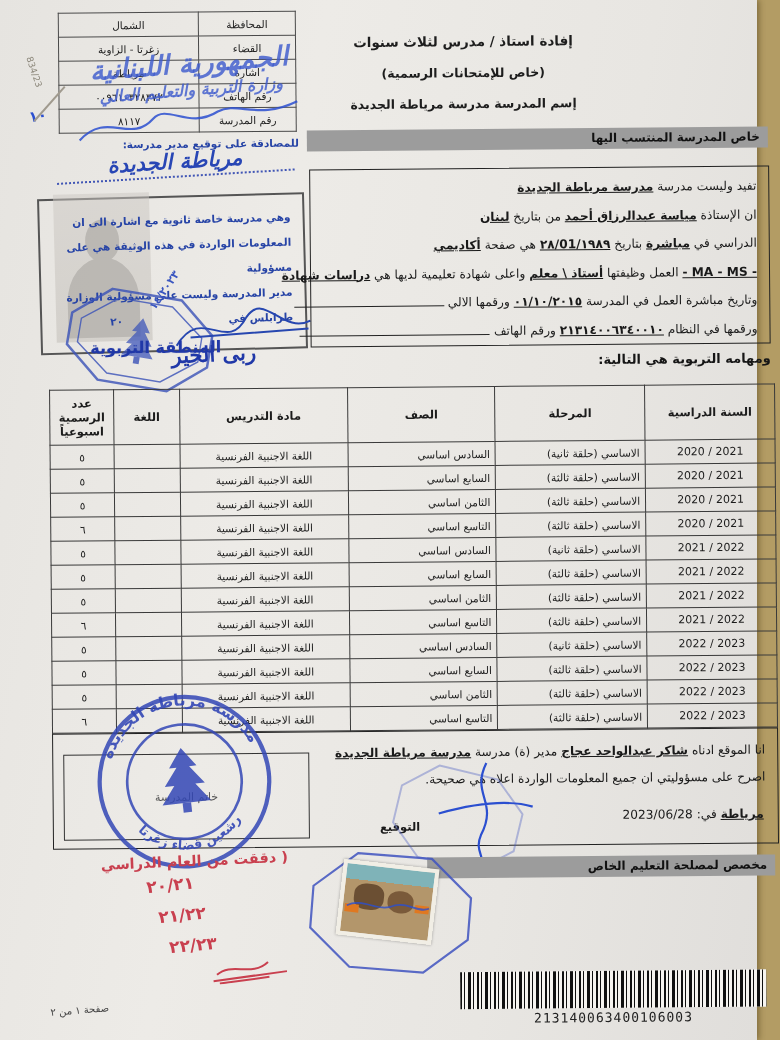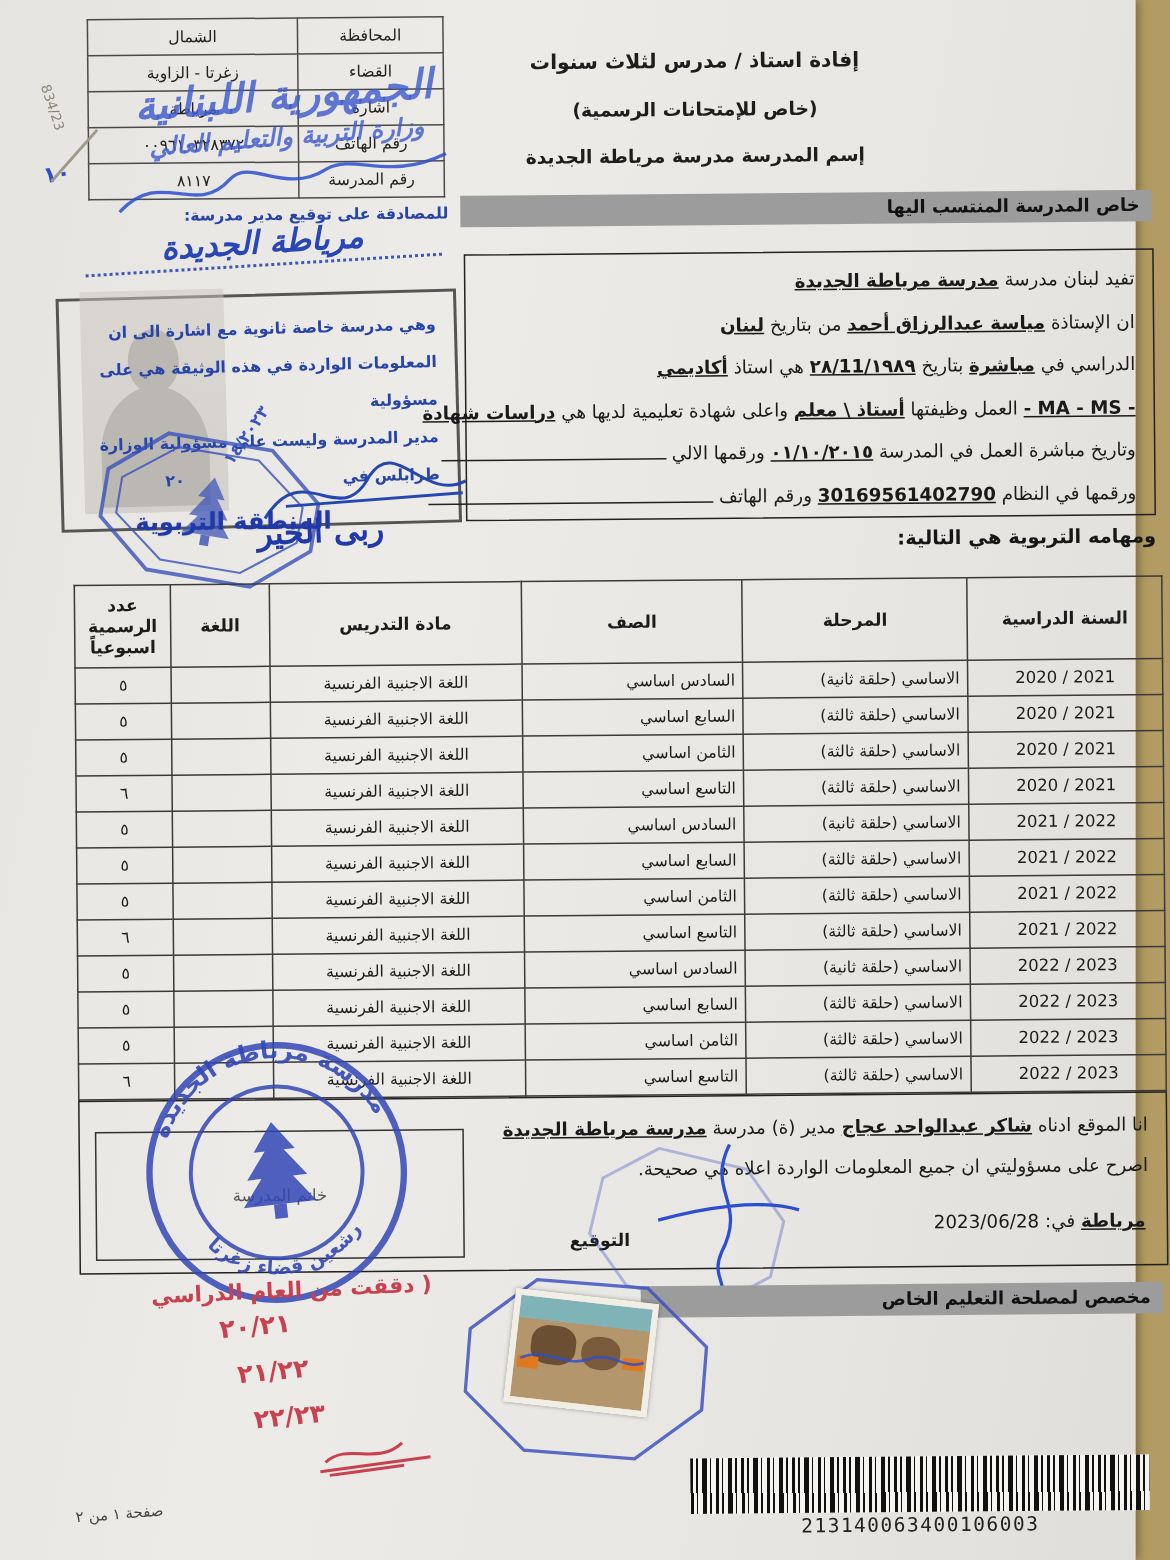--- a/index.html
+++ b/index.html
@@ -199,53 +199,53 @@
     </svg>
     <div class="district-date">١٤/٢٠٢٣</div>
     <svg class="sig1" viewBox="0 0 145 58">
       <path d="M6 46 C32 4 56 56 76 18 C94 -8 112 36 140 22 M20 38 L138 30" fill="none" stroke="#2747b0" stroke-width="2"></path>
     </svg>
     <div class="district-label">المنطقة التربوية</div>
     <div class="signer-name">ربى الخير</div>
 
     <div class="main-box">
       <div class="bl">
-        <span>تفيد لبنان مدرسة</span>
+        <span>تفيد وليست مدرسة</span>
         <span class="bu">مدرسة مرياطة الجديدة</span>
       </div>
       <div class="bl">
         <span>ان الإستاذة</span>
         <span class="bu">مياسة عبدالرزاق أحمد</span>
         <span>من بتاريخ</span>
         <span class="bu">لبنان</span>
       </div>
       <div class="bl">
         <span>الدراسي في</span>
         <span class="bu">مباشرة</span>
         <span>بتاريخ</span>
-        <span class="bu">٢٨/11/١٩٨٩</span>
-        <span>هي استاذ</span>
+        <span class="bu">٢٨/01/١٩٨٩</span>
+        <span>هي صفحة</span>
         <span class="bu">أكاديمي</span>
       </div>
       <div class="bl">
         <span class="bu ltrseg">- MA - MS -</span>
         <span>العمل وظيفتها</span>
         <span class="bu">أستاذ \ معلم</span>
         <span>واعلى شهادة تعليمية لديها هي</span>
         <span class="bu">دراسات شهادة</span>
       </div>
       <div class="bl">
         <span>وتاريخ مباشرة العمل في المدرسة</span>
         <span class="bu">٠١/١٠/٢٠١٥</span>
         <span>ورقمها الالي</span>
         <span class="blank w1"></span>
       </div>
       <div class="bl">
         <span>ورقمها في النظام</span>
-        <span class="bu">30169561402790</span>
+        <span class="bu">٢١٣١٤٠٠٦٣٤٠٠١٠</span>
         <span>ورقم الهاتف</span>
         <span class="blank w2"></span>
       </div>
     </div>
 
     <div class="duties">ومهامه التربوية هي التالية:</div>
 
     <table class="grid">
       <colgroup>
         <col style="width:130px">

